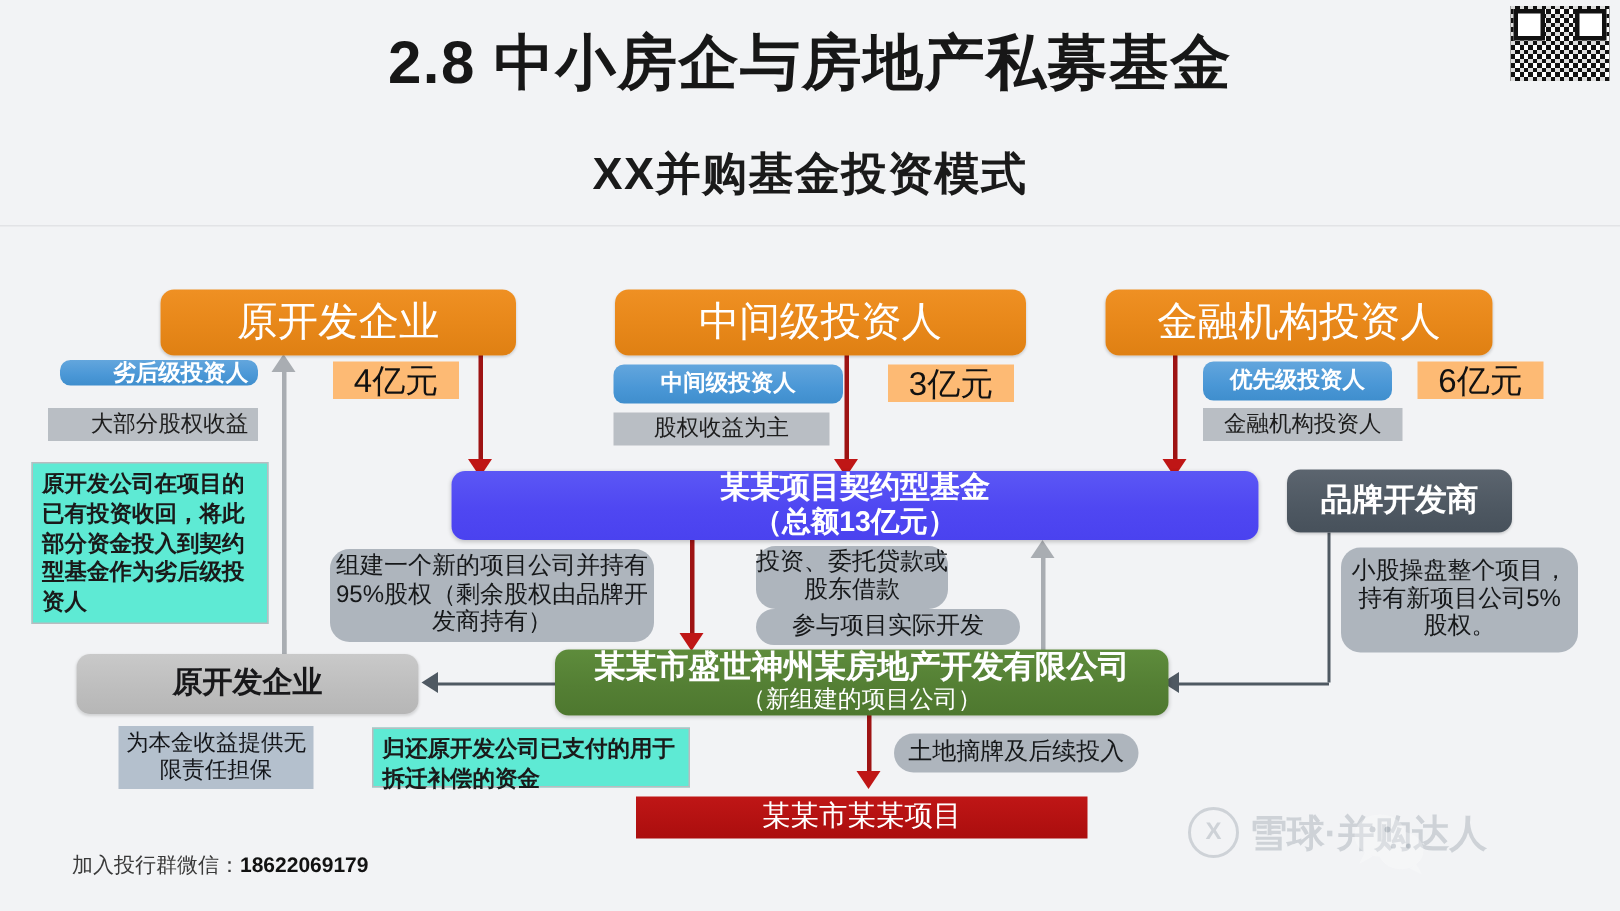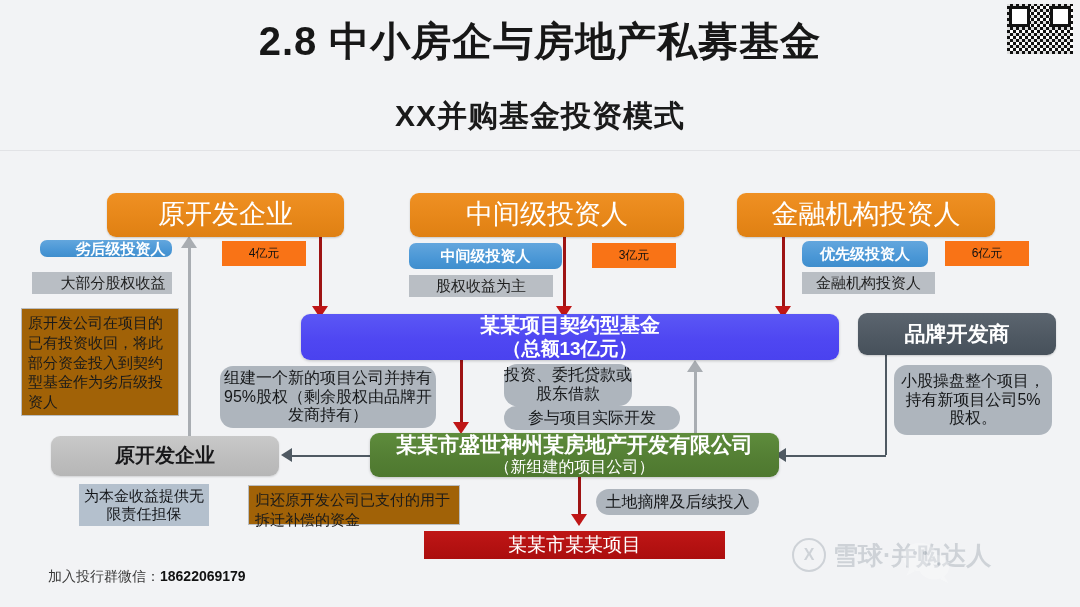--- a/index.html
+++ b/index.html
@@ -37,21 +37,21 @@
     background:linear-gradient(180deg,#63a6dd 0%,#4a97d6 60%,#3f8ecd 100%);
     border-radius:7px;color:#ffffff;font-size:15px;font-weight:bold;
   }
   .graylbl{
     background:#b9bec4;color:#1d1d1d;font-size:15px;font-weight:500;
   }
   .graylbl2{
     background:#aeb5bd;color:#16181a;font-size:16px;font-weight:500;border-radius:13px;
   }
   .grayval{
-    background:#f97316;color:#111;font-size:12px;font-weight:500;
+    background:#fdba74;color:#111;font-size:22px;font-weight:500;
   }
   .slate{
     background:linear-gradient(180deg,#5c656f 0%,#4e5862 60%,#47515b 100%);
     border-radius:9px;color:#ffffff;font-size:21px;font-weight:bold;
     box-shadow:0 1px 2px rgba(0,0,0,.18);
   }
   .fundbox{
     background:linear-gradient(180deg,#5b57f5 0%,#4f47f2 55%,#4a42ef 100%);
     border-radius:9px;color:#ffffff;font-size:20px;font-weight:bold;
     flex-direction:column;box-shadow:0 1px 3px rgba(0,0,0,.2);
@@ -66,23 +66,23 @@
   .graypill{
     background:linear-gradient(180deg,#c9c9c9 0%,#bdbdbd 60%,#b6b6b6 100%);
     border-radius:9px;color:#18181a;font-size:20px;font-weight:bold;
     box-shadow:0 1px 2px rgba(0,0,0,.14);
   }
   .redbox{
     background:linear-gradient(180deg,#bf1616 0%,#b31111 60%,#ab0e0e 100%);
     color:#ffffff;font-size:19px;font-weight:500;
   }
   .whitebox{
-    background:#a16207;border:1px solid #b9bcc0;color:#1a1a1a;
+    background:#5eead4;border:1px solid #b9bcc0;color:#1a1a1a;
     font-size:15px;line-height:1.32;text-align:left;
-    align-items:flex-start;justify-content:flex-start;padding:4px 6px;
+    align-items:flex-start;justify-content:flex-start;padding:4px 6px;font-weight:bold;
   }
   .bluetint{
     background:#b4c0cd;color:#14161a;font-size:15px;font-weight:500;
   }
   .multi{flex-direction:column;}
 
   
   .vred{position:absolute;background:#9e1313;width:3px;}
   .vredhead{
     position:absolute;width:0;height:0;
@@ -218,21 +218,21 @@
   </div>
   <div class="box grayval" style="left:945px;top:241px;width:84px;height:25px;">
     <span>6亿元</span>
   </div>
 
   <div class="box fundbox multi" style="left:301px;top:314px;width:538px;height:46px;">
     <span class="l1">某某项目契约型基金</span>
     <span class="l2">（总额13亿元）</span>
   </div>
 
-  <div class="box slate" style="left:858px;top:313px;width:198px;height:42px;">
+  <div class="box slate" style="left:858px;top:313px;width:150px;height:42px;">
     <span>品牌开发商</span>
   </div>
   <div class="box graylbl2" style="left:894px;top:365px;width:158px;height:70px;padding:2px 4px;">
     <span>小股操盘整个项目，持有新项目公司5%股权。</span>
   </div>
 
   <div class="box whitebox" style="left:21px;top:308px;width:158px;height:108px;">
     <span>原开发公司在项目的已有投资收回，将此部分资金投入到契约型基金作为劣后级投资人</span>
   </div>
 

